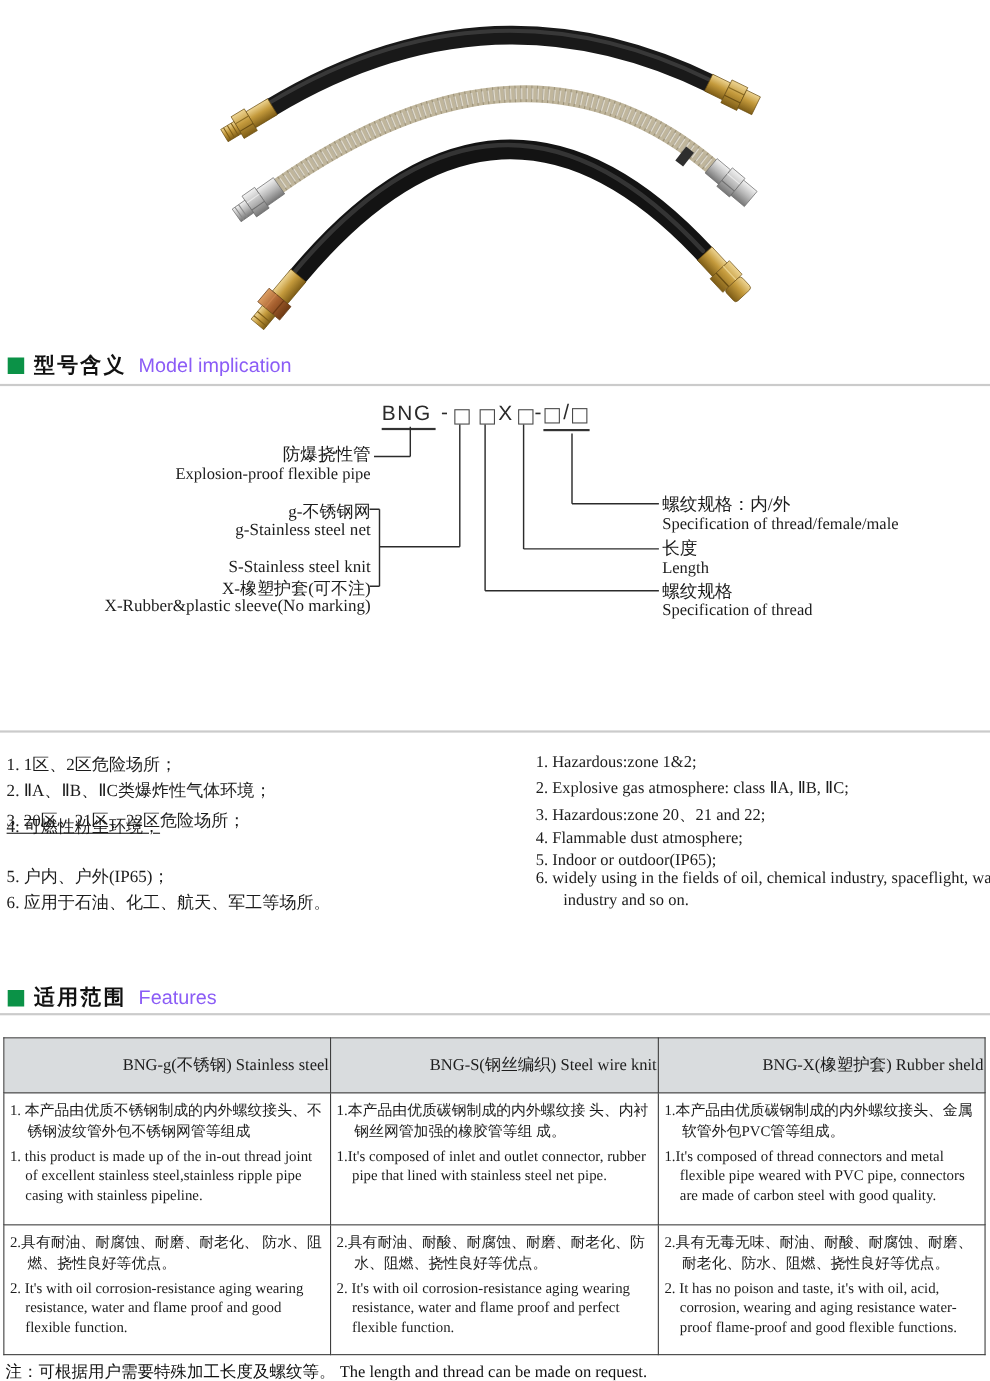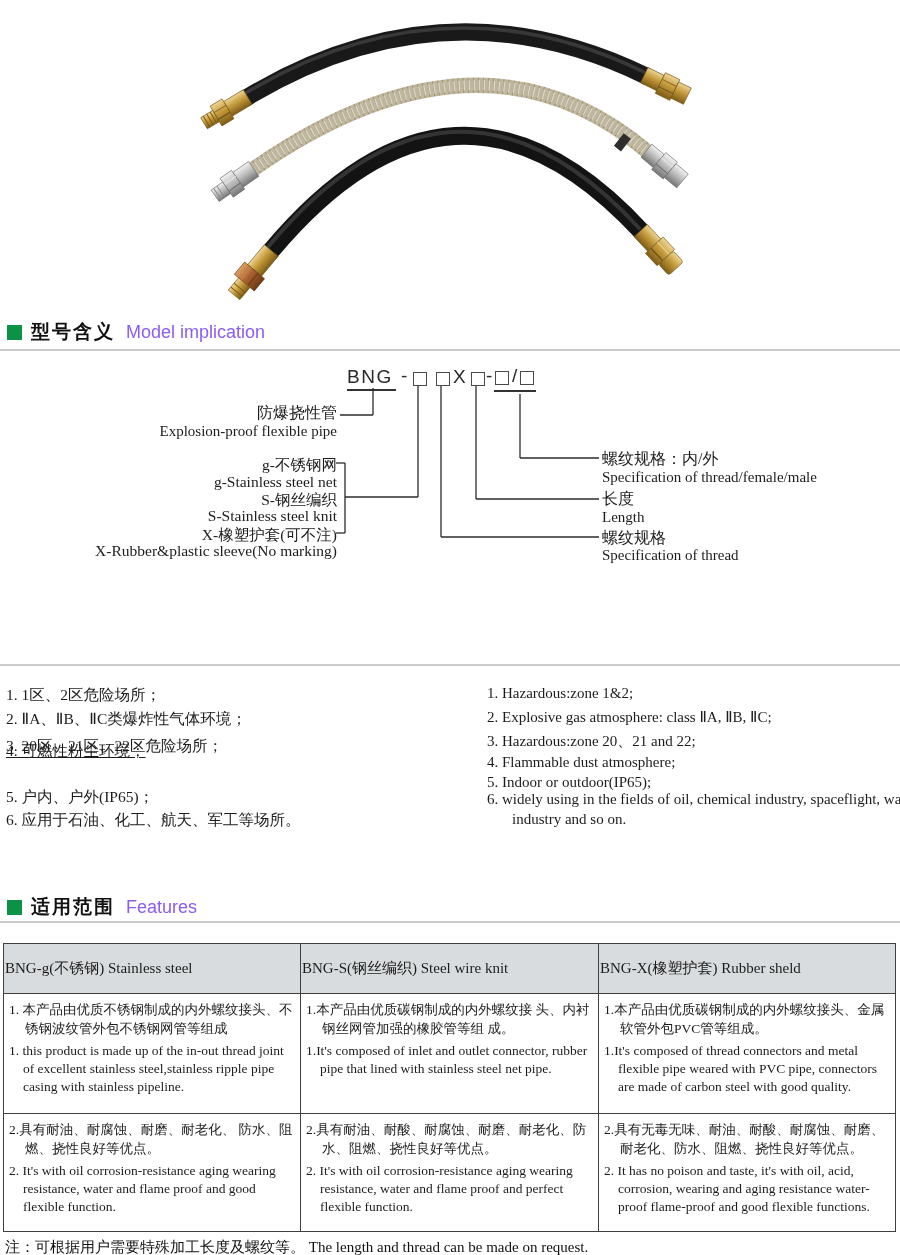--- a/index.html
+++ b/index.html
@@ -27,21 +27,21 @@
   .dcn{font-size:16px;} .den{font-size:15px;} .dopt{font-size:15.5px;}
 
   
   .app-item-cn{position:absolute;left:6px;width:470px;font-size:15.5px;}
   .app-item-en{position:absolute;left:487px;width:408px;font-size:15px;line-height:20px;
                padding-left:25px;text-indent:-25px;}
 
   
   table.features{position:absolute;left:3px;top:943px;width:892px;border-collapse:collapse;table-layout:fixed;}
   table.features th,table.features td{border:1.5px solid #3f3f3f;}
-  table.features th{background:#d9dcde;font-weight:normal;font-size:15px;height:47px;text-align:left;}
+  table.features th{background:#d9dcde;font-weight:normal;font-size:15px;height:47px;text-align:right;}
   table.features td{vertical-align:top;padding:7px 4px 0 5px;font-size:13.5px;}
   td .cn{margin:0 0 3px 0;padding-left:16px;text-indent:-16px;line-height:1.4;}
   td .en{margin:0;padding-left:14px;text-indent:-14px;line-height:1.34;}
 
   .note{position:absolute;left:5px;top:1238px;font-size:15px;color:#111;}
 </style>
 </head>
 <body>
 
 <div class="page">
@@ -169,21 +169,20 @@
         <line x1="476" y1="141" x2="599" y2="141"></line>
       <line x1="520" y1="36" x2="520" y2="100"></line>
         <line x1="520" y1="100" x2="599" y2="100"></line>
     </g>
   </svg>
 
   <div class="dlab dcn" style="top:403px;">防爆挠性管</div>
   <div class="dlab den" style="top:423px;">Explosion-proof  flexible pipe</div>
   <div class="dlab dopt" style="top:455px;">g-不锈钢网</div>
   <div class="dlab dopt" style="top:473px;">g-Stainless steel net</div>
-  <div class="dlab dopt" style="top:490px;">S-钢丝编织</div>
   <div class="dlab dopt" style="top:507px;">S-Stainless steel knit</div>
   <div class="dlab dopt" style="top:525px;">X-橡塑护套(可不注)</div>
   <div class="dlab dopt" style="top:542px;">X-Rubber&amp;plastic  sleeve(No  marking)</div>
 
   <div class="rlab dcn" style="top:449px;">螺纹规格：内/外</div>
   <div class="rlab den" style="top:469px;">Specification of thread/female/male</div>
   <div class="rlab dcn" style="top:489px;">长度</div>
   <div class="rlab den" style="top:509px;">Length</div>
   <div class="rlab dcn" style="top:528px;">螺纹规格</div>
   <div class="rlab den" style="top:547px;">Specification  of  thread</div>

